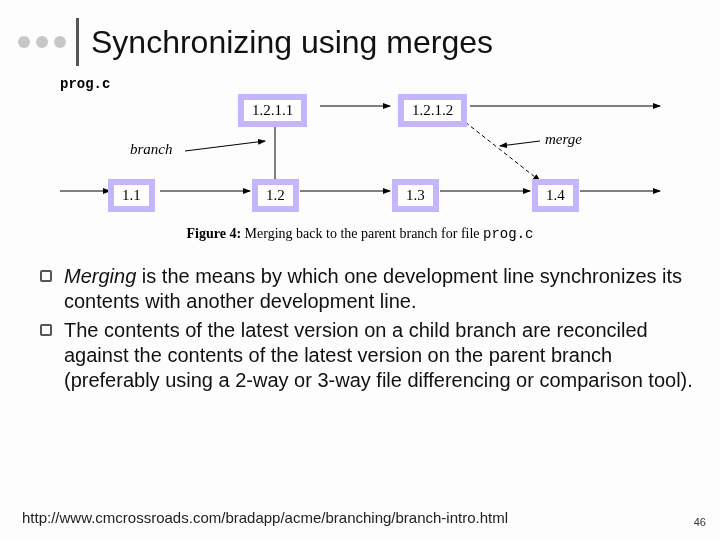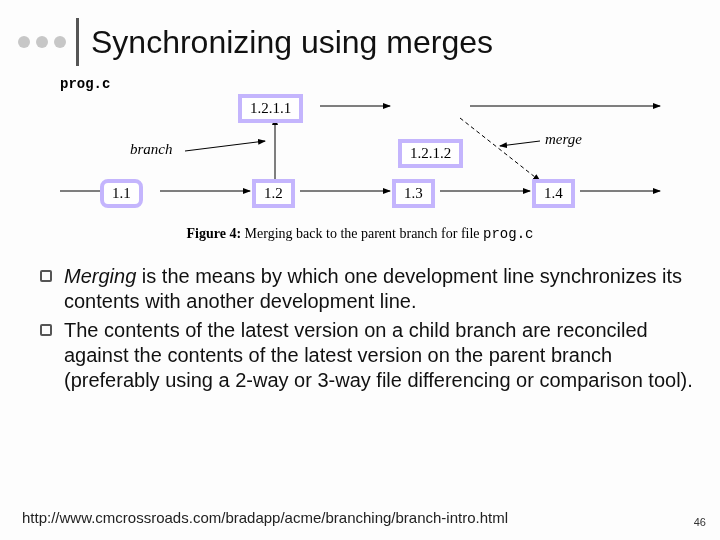--- a/index.html
+++ b/index.html
@@ -45,21 +45,21 @@
     margin: 10px auto 0 auto;
   }
   .filelabel {
     position: absolute;
     font-family: "Courier New", monospace;
     font-weight: bold;
     font-size: 14px;
   }
   .vbox {
     position: absolute;
-    border: 4px solid #c4b5fd;
+    border: 6px solid #c4b5fd;
     background: #fff;
     font-family: "Times New Roman", serif;
     font-size: 15px;
     padding: 2px 8px;
     text-align: center;
   }
   .annot {
     position: absolute;
     font-family: "Times New Roman", serif;
     font-style: italic;
@@ -153,23 +153,23 @@
     <line x1="440" y1="42" x2="520" y2="105" stroke="#000" stroke-dasharray="4,3" marker-end="url(#ah)"></line>
 
     <line x1="165" y1="75" x2="245" y2="65" stroke="#000" marker-end="url(#ah)"></line>
 
     <line x1="520" y1="65" x2="480" y2="70" stroke="#000" marker-end="url(#ah)"></line>
   </svg>
 
   <div class="filelabel" style="left:40px; top:0px;">prog.c</div>
 
   <div class="vbox" style="left:218px; top:18px;">1.2.1.1</div>
-  <div class="vbox" style="left:378px; top:18px;margin-top:45px;">1.2.1.2</div>
+  <div class="vbox" style="left:378px; top:18px;">1.2.1.2</div>
 
-  <div class="vbox" style="left:80px; top:103px;border-radius:8px;">1.1</div>
+  <div class="vbox" style="left:88px; top:103px;">1.1</div>
   <div class="vbox" style="left:232px; top:103px;">1.2</div>
   <div class="vbox" style="left:372px; top:103px;font-family:Liberation Serif, serif;">1.3</div>
   <div class="vbox" style="left:512px; top:103px;">1.4</div>
 
   <div class="annot" style="left:110px; top:65px;">branch</div>
   <div class="annot" style="left:525px; top:55px;">merge</div>
 
   <div class="caption" style="top:150px;">
     <span class="fignum">Figure 4:</span>
     <span>Merging back to the parent branch for file</span>

